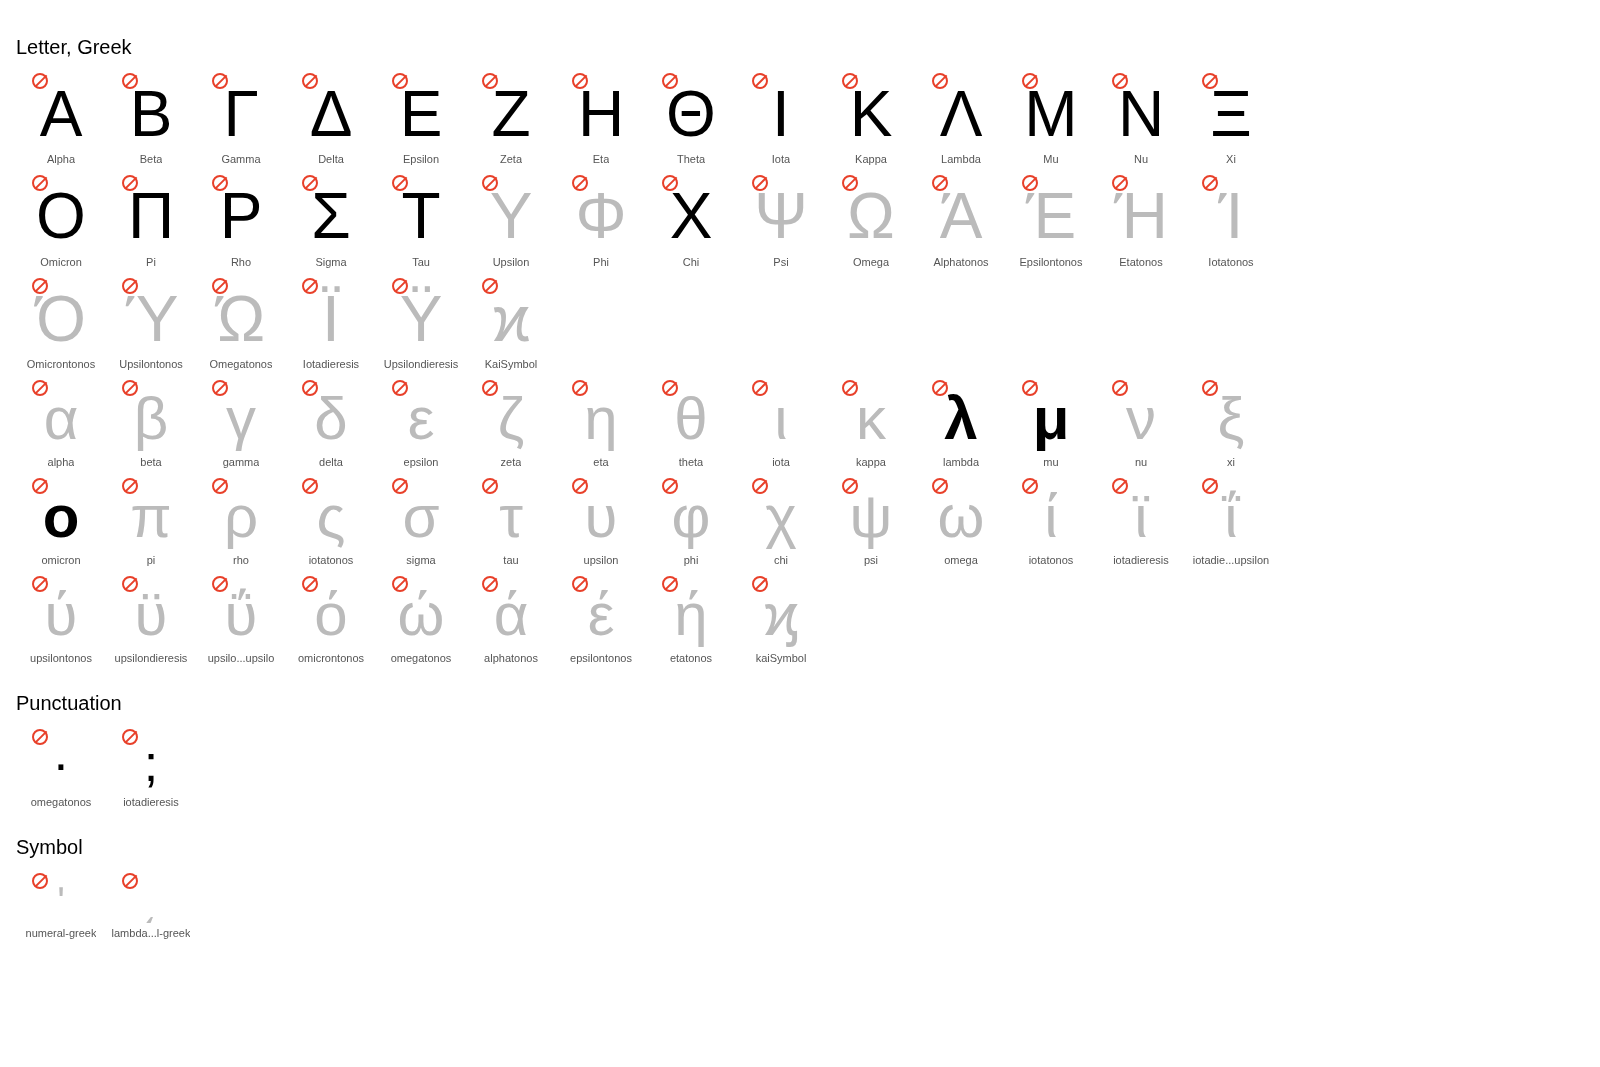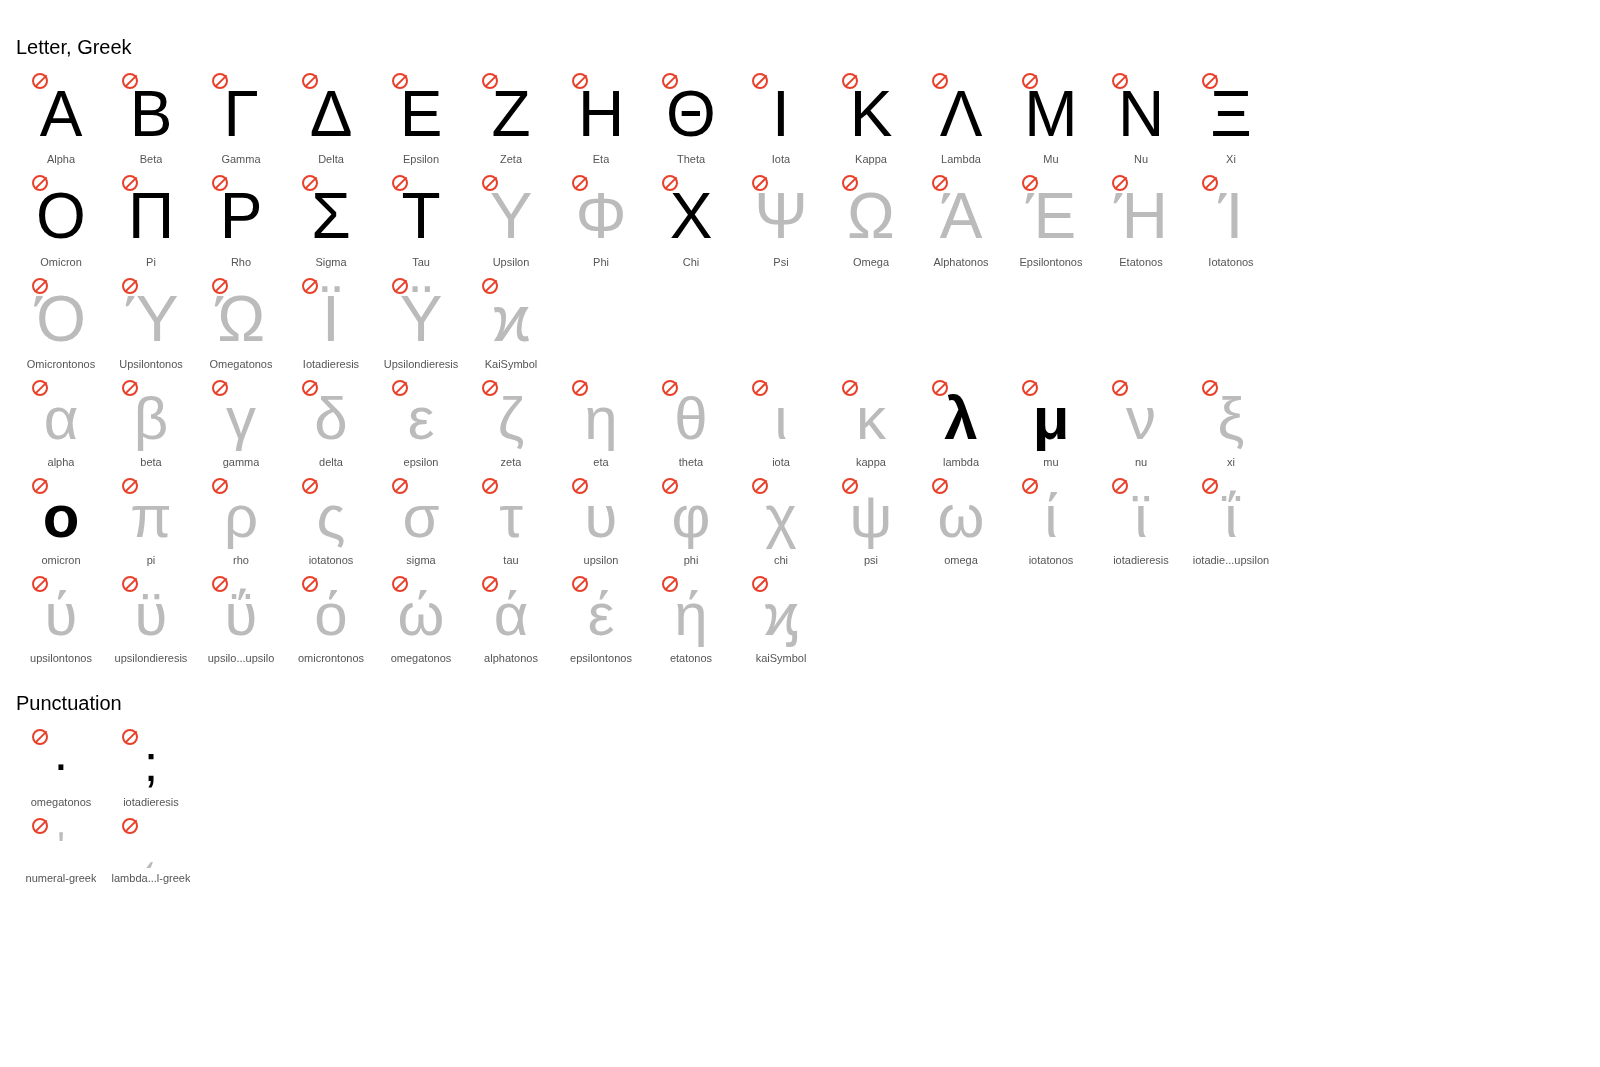--- a/index.html
+++ b/index.html
@@ -464,20 +464,21 @@
         <span class="no-icon"><span class="no-symbol"></span></span>
         <div class="glyph-char" style="font-size: 52px; color: rgb(0, 0, 0);">·</div>
         <div class="glyph-name">omegatonos</div>
       </div>
       <div class="glyph-cell">
         <span class="no-icon"><span class="no-symbol"></span></span>
         <div class="glyph-char" style="font-size: 52px; color: rgb(0, 0, 0);">;</div>
         <div class="glyph-name">iotadieresis</div>
       </div>
     </div>
+    <div class="section-title">Symbol</div>
     <div class="row">
       <div class="glyph-cell">
         <span class="no-icon"><span class="no-symbol"></span></span>
         <div class="glyph-char light" style="font-size: 40px; color: rgb(187, 187, 187);">ʹ</div>
         <div class="glyph-name">numeral-greek</div>
       </div>
       <div class="glyph-cell">
         <span class="no-icon"><span class="no-symbol"></span></span>
         <div class="glyph-char light" style="font-size: 40px; color: rgb(187, 187, 187);">͵</div>
         <div class="glyph-name">lambda...l-greek</div>

